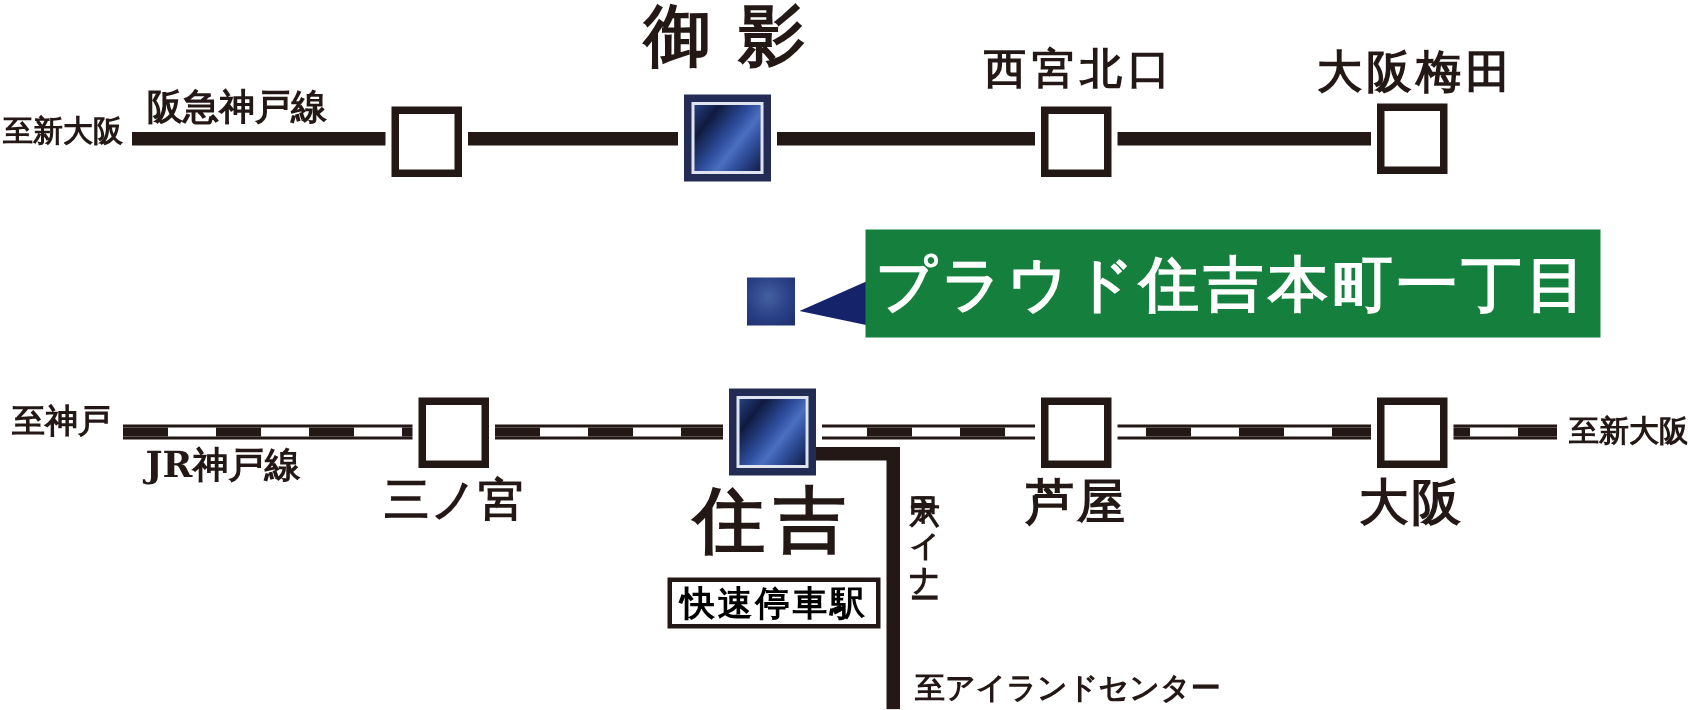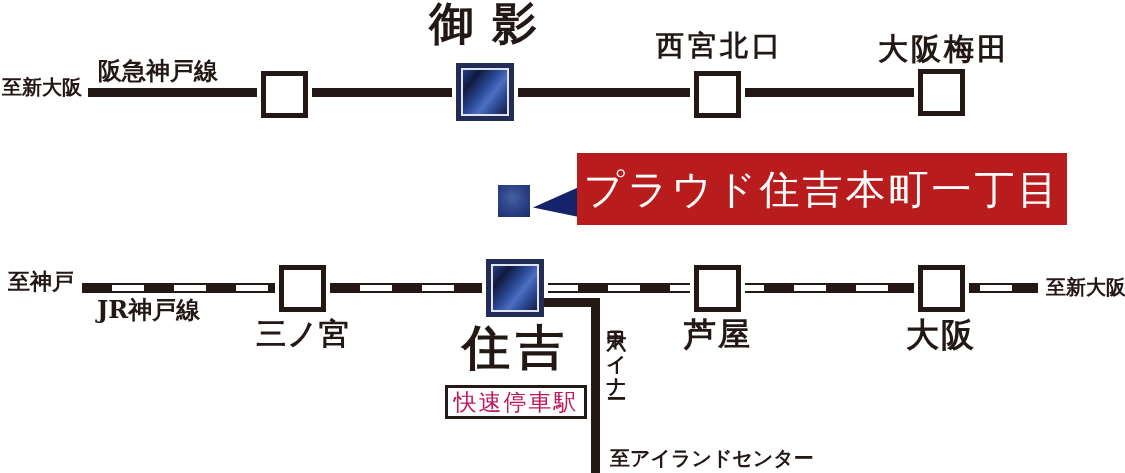--- a/index.html
+++ b/index.html
@@ -78,34 +78,34 @@
   }
   .callout-pointer {
     position: absolute; left: 533px; top: 187px;
     width: 46px; height: 30px;
     background: #15246a;
     clip-path: polygon(100% 0, 0 68%, 100% 100%);
   }
   .callout-banner {
     position: absolute; left: 577px; top: 153px;
     width: 490px; height: 72px;
-    background: #b91c1c;
+    background: #15803d;
     color: #ffffff;
     display: flex; align-items: center; justify-content: center;
-    font-size: 40px; font-weight: 400; letter-spacing: 3px;
+    font-size: 40px; font-weight: 700; letter-spacing: 3px;
     white-space: nowrap;
   }
   
   .note-box {
     position: absolute; left: 445px; top: 385px;
     width: 142px; height: 34px;
     border: 3px solid #231815;
     display: flex; align-items: center; justify-content: center;
-    font-size: 23px; font-weight: 400; letter-spacing: 2px;
-    color: #be185d; white-space: nowrap;
+    font-size: 23px; font-weight: 700; letter-spacing: 2px;
+    color: #000000; white-space: nowrap;
   }
   .v-text {
     position: absolute;
     writing-mode: vertical-rl;
     text-orientation: mixed;
     white-space: nowrap;
     color: #231815;
     font-weight: 700;
   }
 </style>

